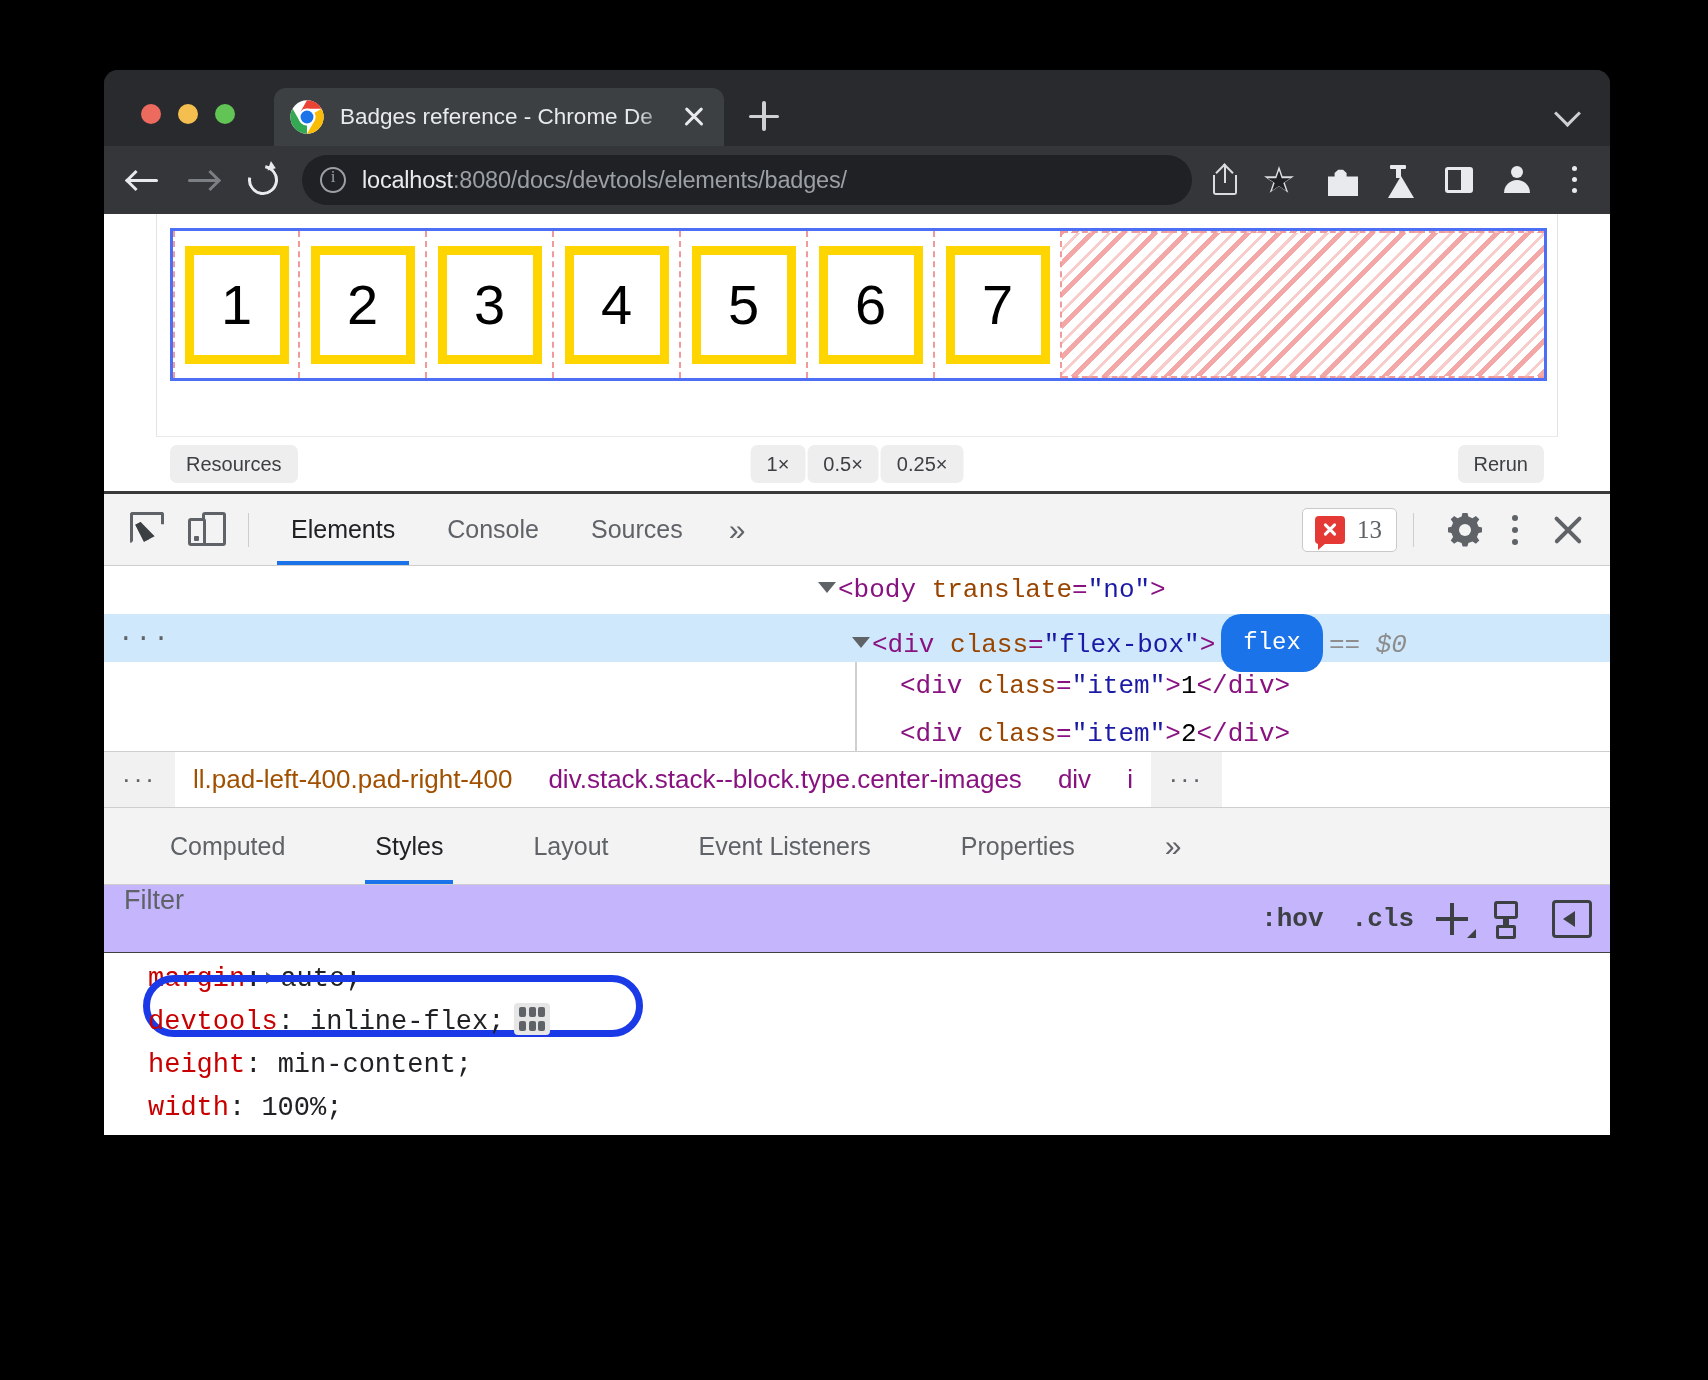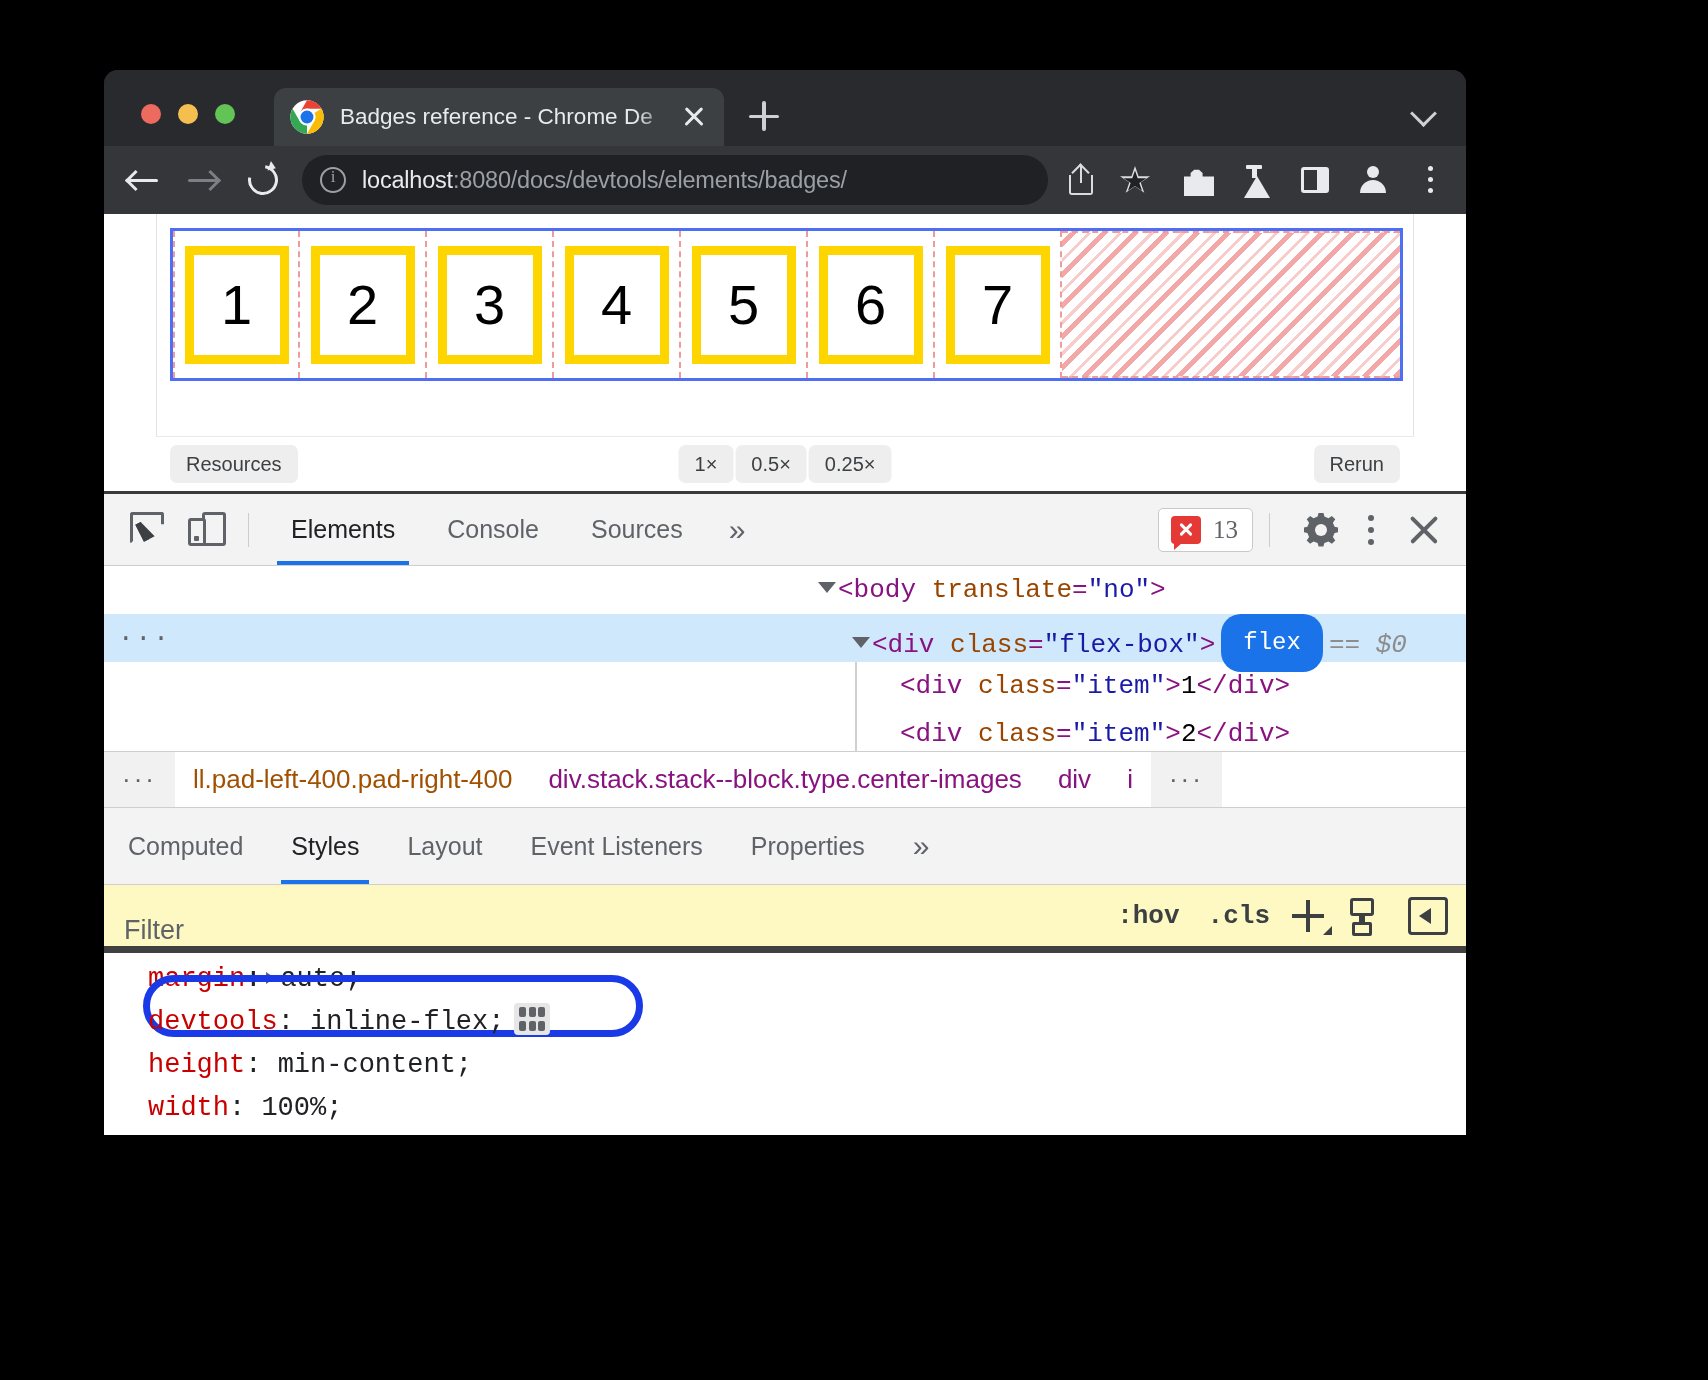--- a/index.html
+++ b/index.html
@@ -7,21 +7,21 @@
     width: 1708px; height: 1380px;
     background: #000;
     font-family: "Liberation Sans", sans-serif;
     overflow: hidden;
   }
 
   
   #window {
     position: absolute;
     left: 104px; top: 70px;
-    width: 1362px; height: 1065px;
+    width: 1506px; height: 1065px;
     background: #292a2d;
     border-radius: 14px 14px 0 0;
     overflow: hidden;
   }
 
   
   #tabstrip {
     position: relative;
     height: 76px;
     background: #292a2d;
@@ -405,34 +405,34 @@
   
   #styles-tabs {
     height: 78px;
     background: #f3f3f3;
     border-top: 1px solid #cecece;
     border-bottom: 1px solid #cecece;
     display: flex; align-items: stretch;
   }
   .st-tab {
     display: flex; align-items: center; padding: 0 24px;
-    font-size: 25px; color: #5f6368; position: relative; white-space: nowrap;
+    font-size: 25px; color: #5f6368; position: relative; white-space: nowrap; margin-left: 42px;
   }
   .st-tab.active { color: #202124; }
   .st-tab.active::after {
     content: ""; position: absolute; left: 14px; right: 14px; bottom: 0;
     height: 4px; background: #1a73e8;
   }
 
   
   #filter-row {
     height: 68px;
-    background: #fef9c3;
-    border-bottom: 7px solid #404040;
-    display: flex; align-items: flex-end;
+    background: #c4b5fd;
+    border-bottom: 1px solid #404040;
+    display: flex; align-items: flex-start;
     position: relative;
   }
   #filter-input {
     font-size: 27px; color: #5f6368;
     margin-left: 20px;
   }
   #filter-tools {
     position: absolute; right: 12px; top: 0; bottom: 0;
     display: flex; align-items: center; gap: 0;
   }

